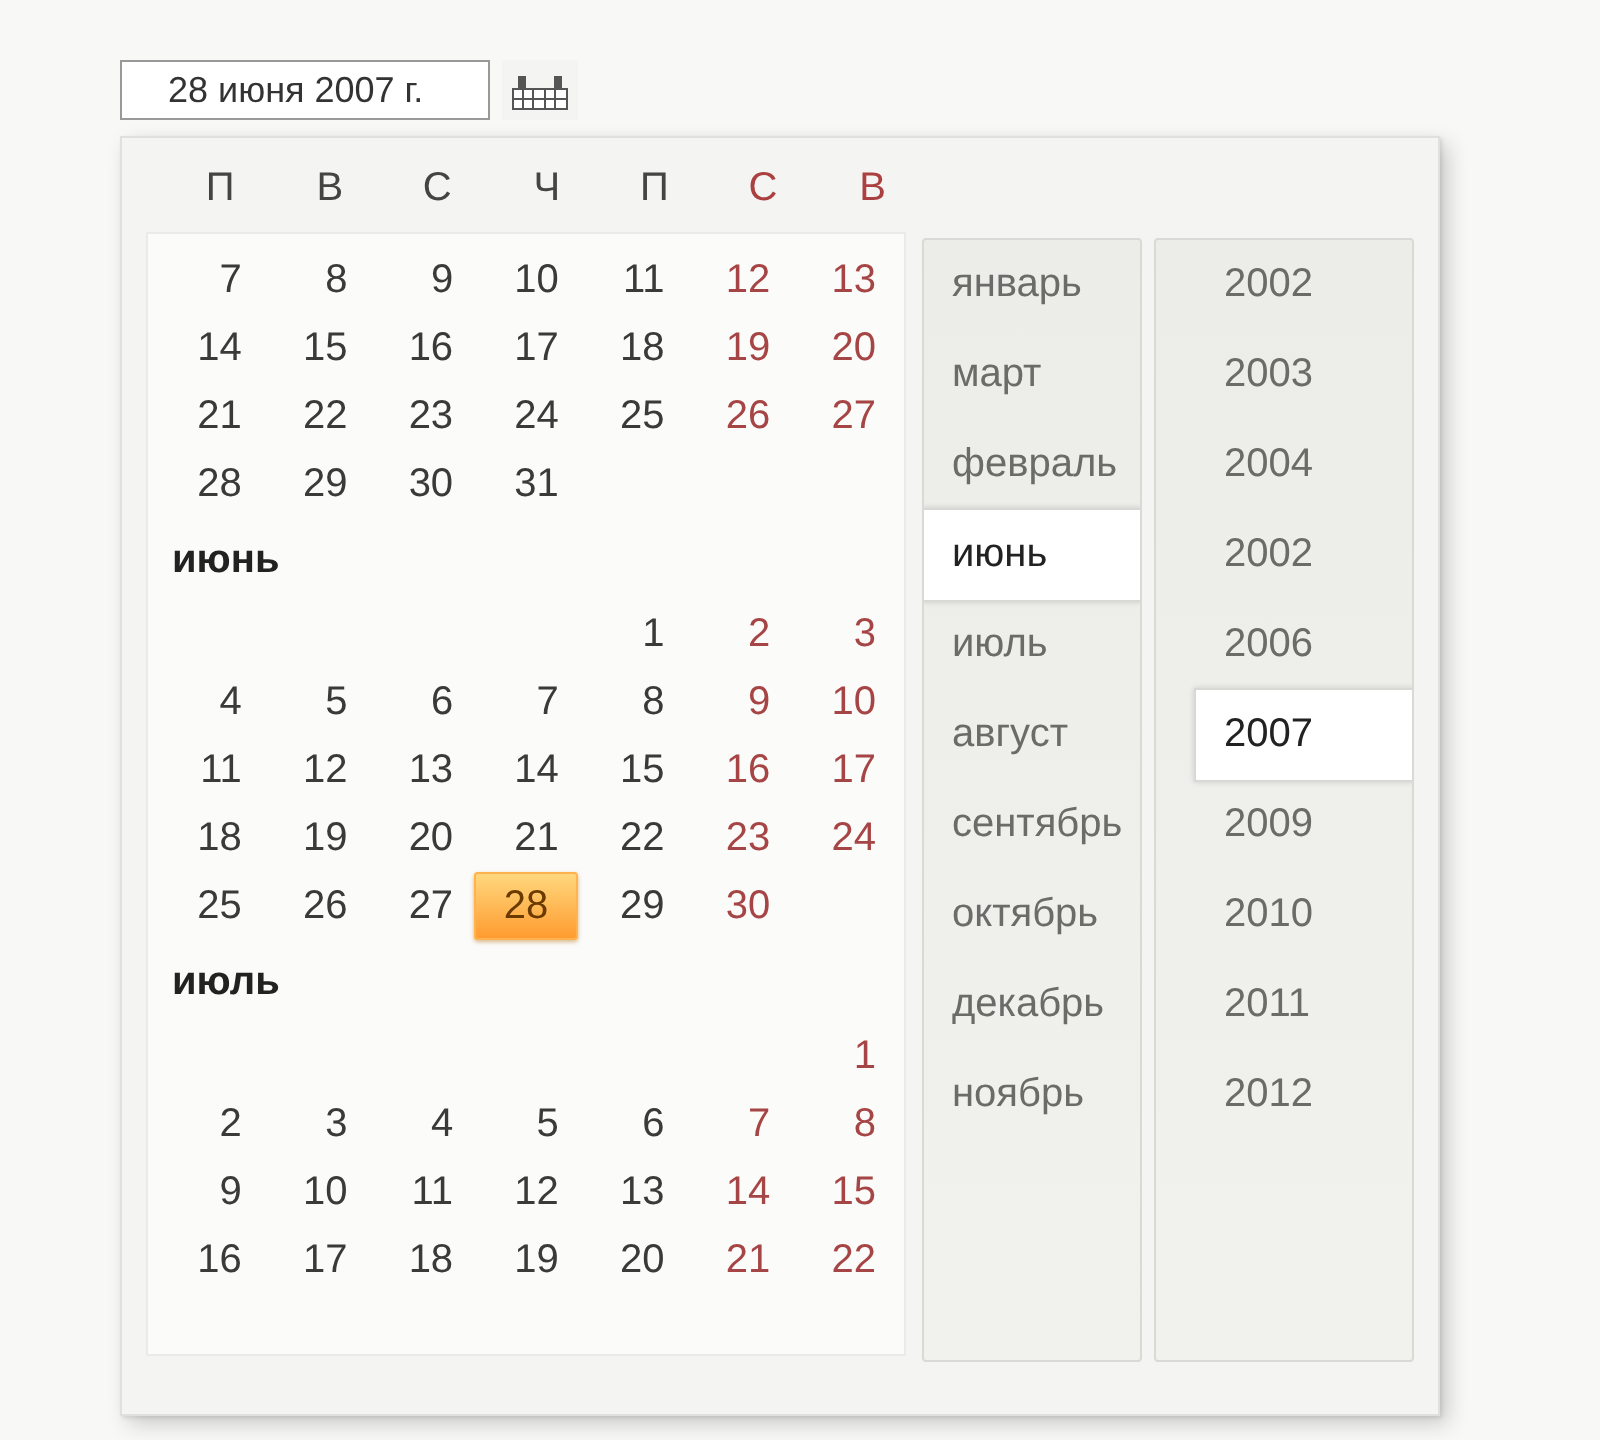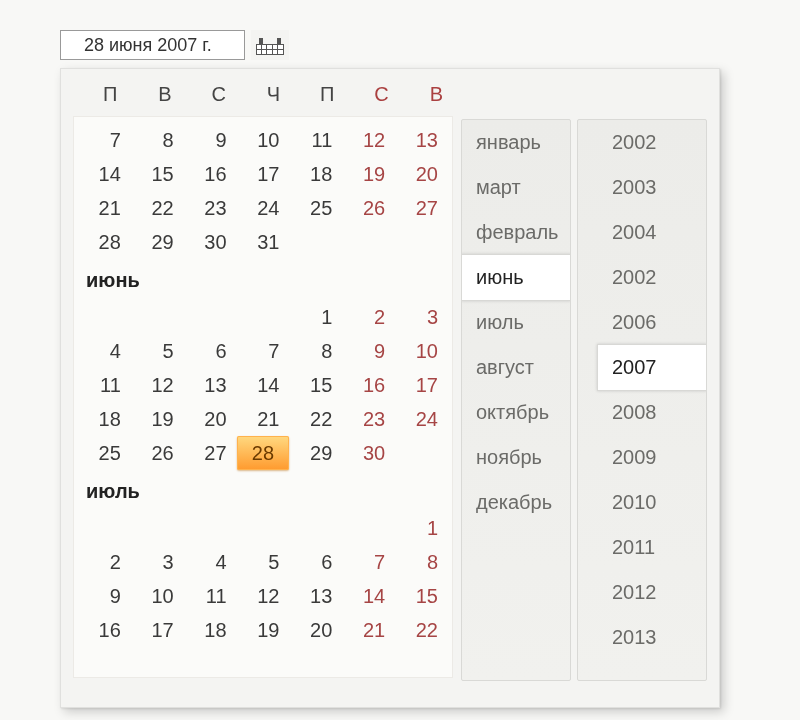--- a/index.html
+++ b/index.html
@@ -287,34 +287,33 @@
     </div>
 
     <div class="lists">
       <div class="list" id="month-list">
           <div class="li">январь</div>
           <div class="li">март</div>
           <div class="li">февраль</div>
           <div class="li sel">июнь</div>
           <div class="li">июль</div>
           <div class="li">август</div>
+          <div class="li">сентябрь</div>
           <div class="li">октябрь</div>
+          <div class="li">декабрь</div>
           <div class="li">ноябрь</div>
-          <div class="li">декабрь</div>
         </div>
       <div class="list" id="year-list">
           <div class="li">2002</div>
           <div class="li">2003</div>
           <div class="li">2004</div>
           <div class="li">2002</div>
           <div class="li">2006</div>
           <div class="li sel">2007</div>
-          <div class="li">2008</div>
           <div class="li">2009</div>
           <div class="li">2010</div>
           <div class="li">2011</div>
           <div class="li">2012</div>
-          <div class="li">2013</div>
         </div>
     </div>
 
   </div>
 </div>
 
 </body></html>

